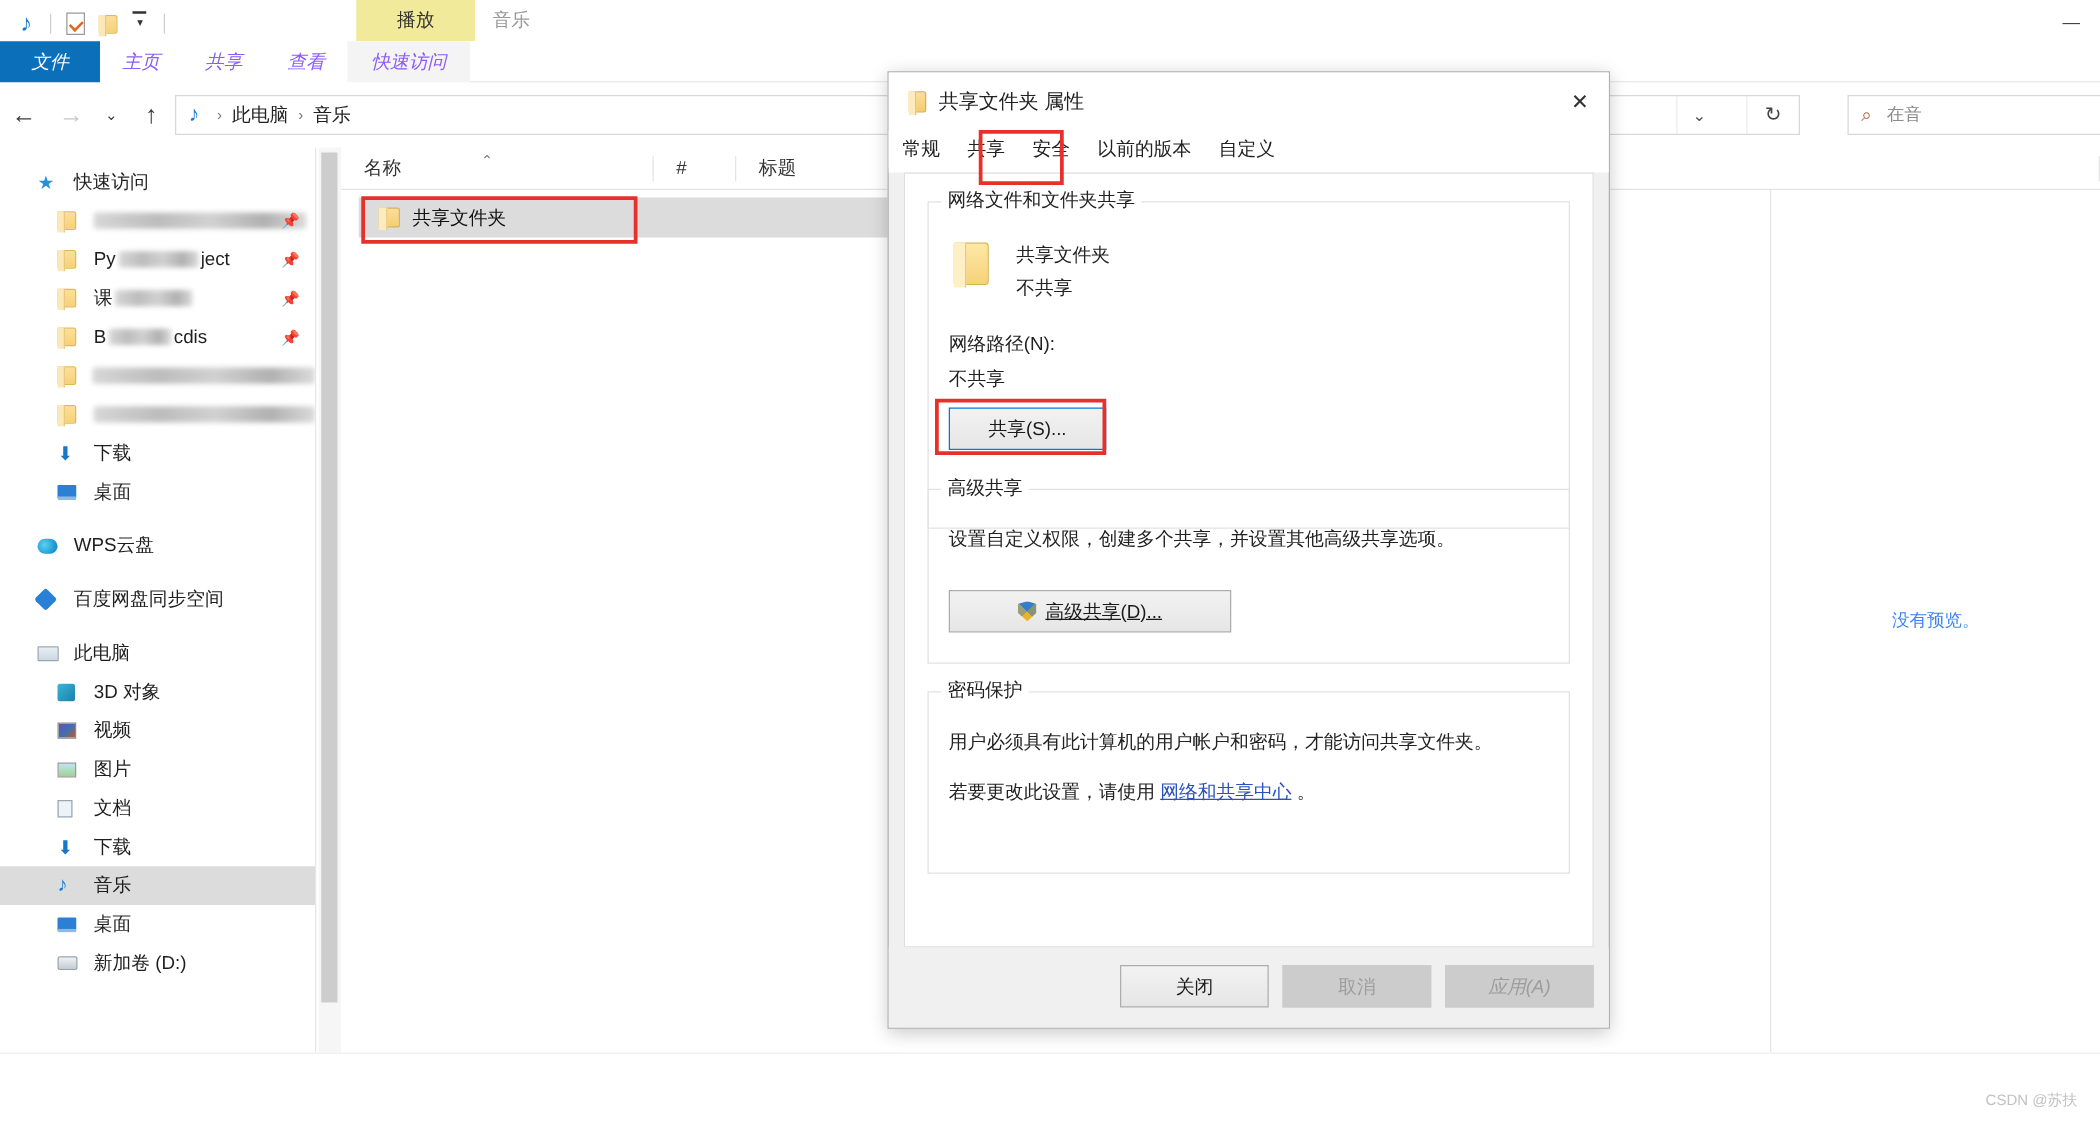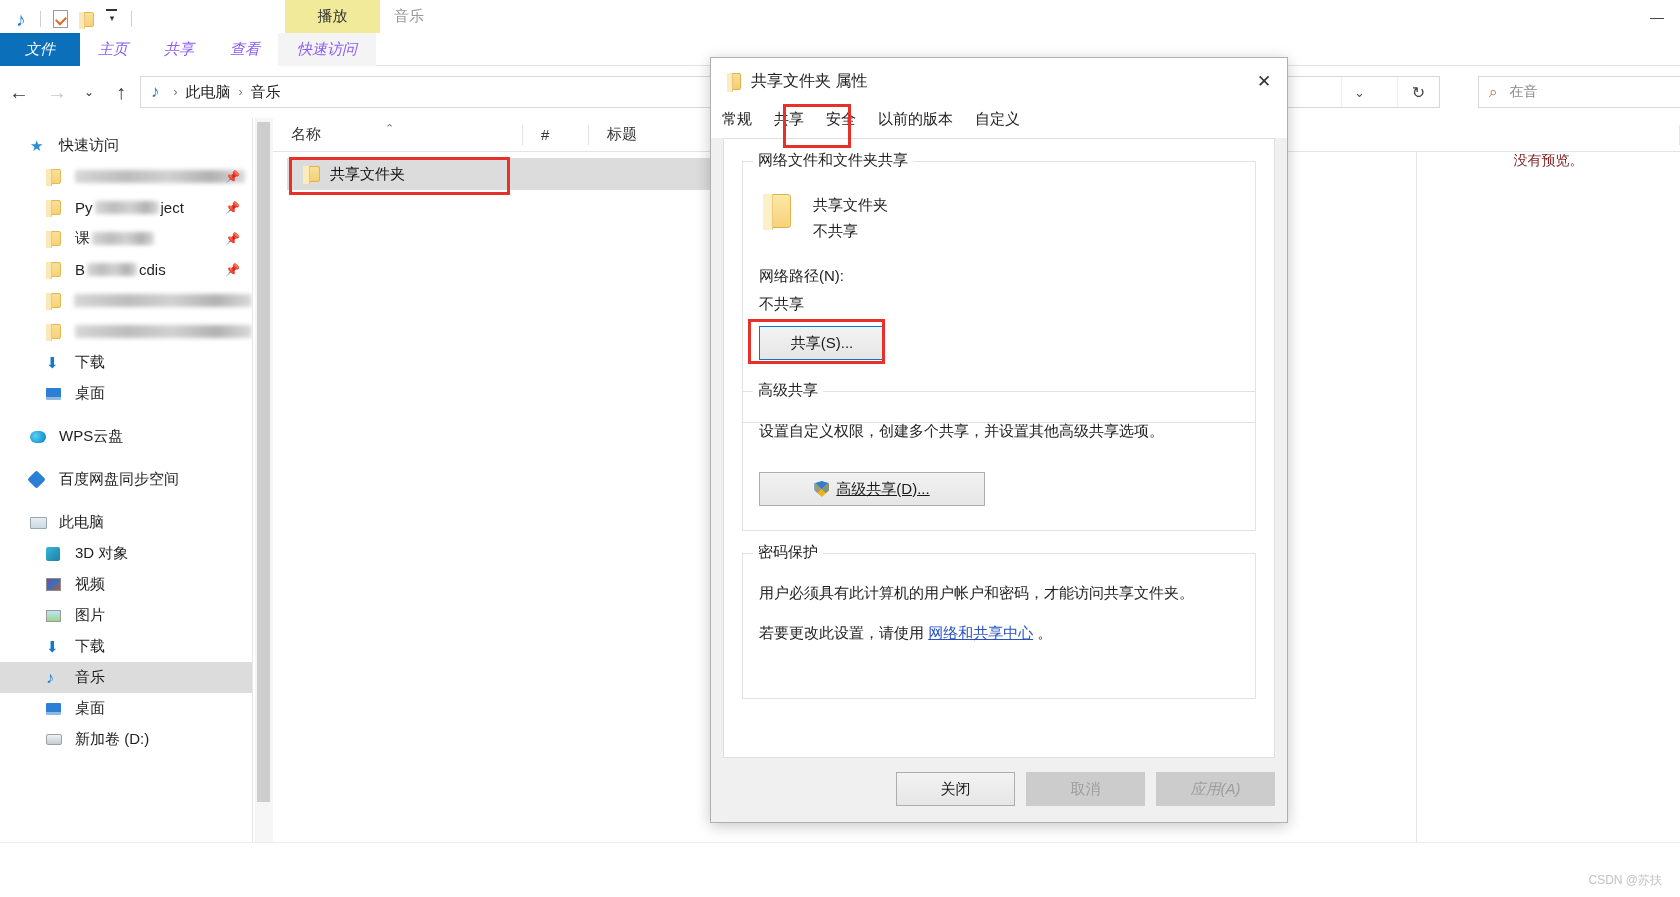--- a/index.html
+++ b/index.html
@@ -167,22 +167,22 @@
   }
   .folder-md:before {
     content:""; position:absolute; left:-1px; top:-1px; width:6px; height:18px;
     background:#fcebbd; border-right:1px solid #eac57c;
   }
 
   
   .preview {
     position:absolute; left:1416px; top:152px; width:264px; height:690px;
     background:#fff; border-left:1px solid #e6e6e6;
-    display:flex; justify-content:center;
-    font-size:14px; color:#7f1d1d;
+    display:flex; align-items:center; justify-content:center;
+    font-size:14px; color:#3b82f6;
   }
   .statusbar {
     position:absolute; left:0px; top:842px; width:1680px; height:55px;
     background:#fff; border-top:1px solid #ededed;
   }
   .watermark {
     position:absolute; right:18px; top:872px; font-size:12px; color:#c2c2c2;
     font-family:"Liberation Sans", sans-serif;
   }
   .statuscount { position:absolute; left:778px; top:800px; font-size:15px; color:#8b8b8b; }
@@ -446,20 +446,26 @@
       <span>视频</span>
     </div>
     <div class="sb-row indent1">
       <span class="sb-ico">
           <span class="pic-ico"></span>
         </span>
       <span>图片</span>
     </div>
     <div class="sb-row indent1">
       <span class="sb-ico">
+          <span class="doc-ico"></span>
+        </span>
+      <span>文档</span>
+    </div>
+    <div class="sb-row indent1">
+      <span class="sb-ico">
           <span class="dl-arrow">⬇</span>
         </span>
       <span>下载</span>
     </div>
     <div class="sb-row indent1 sel">
       <span class="sb-ico">
           <span class="music-ico">♪</span>
         </span>
       <span>音乐</span>
     </div>

